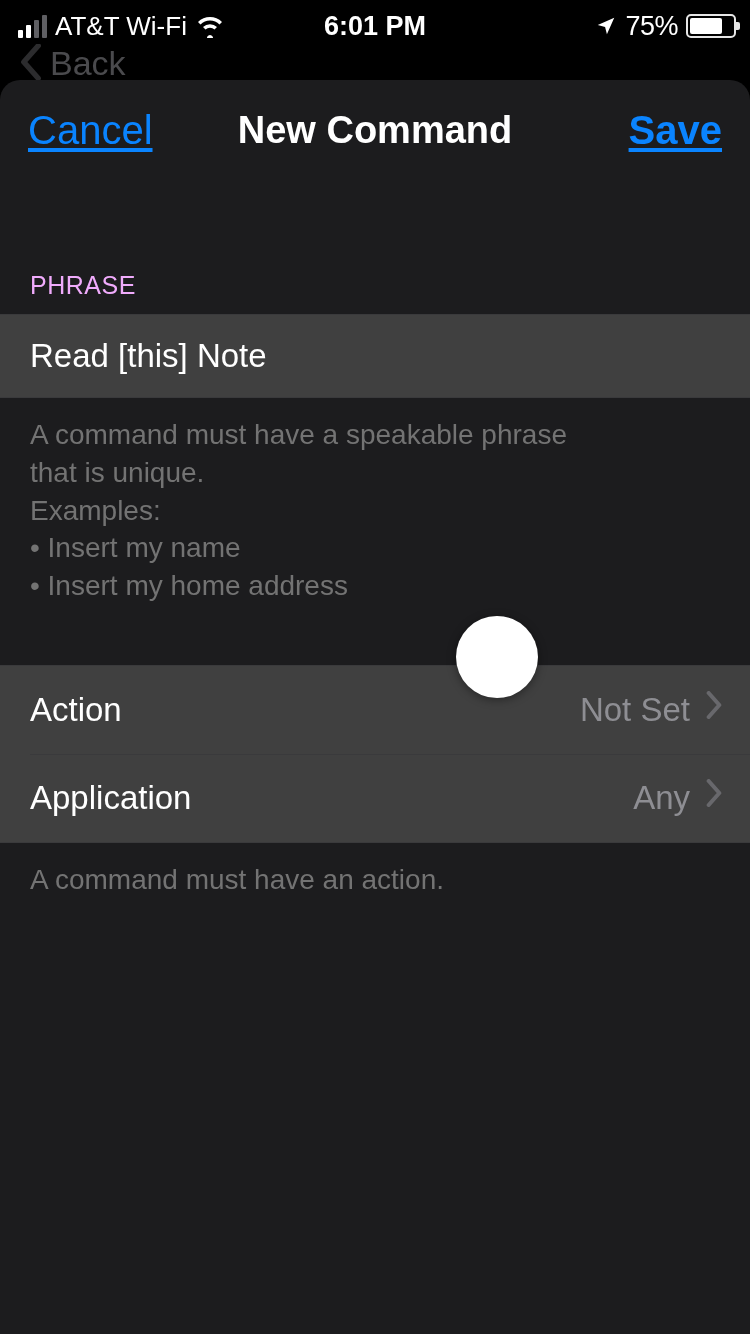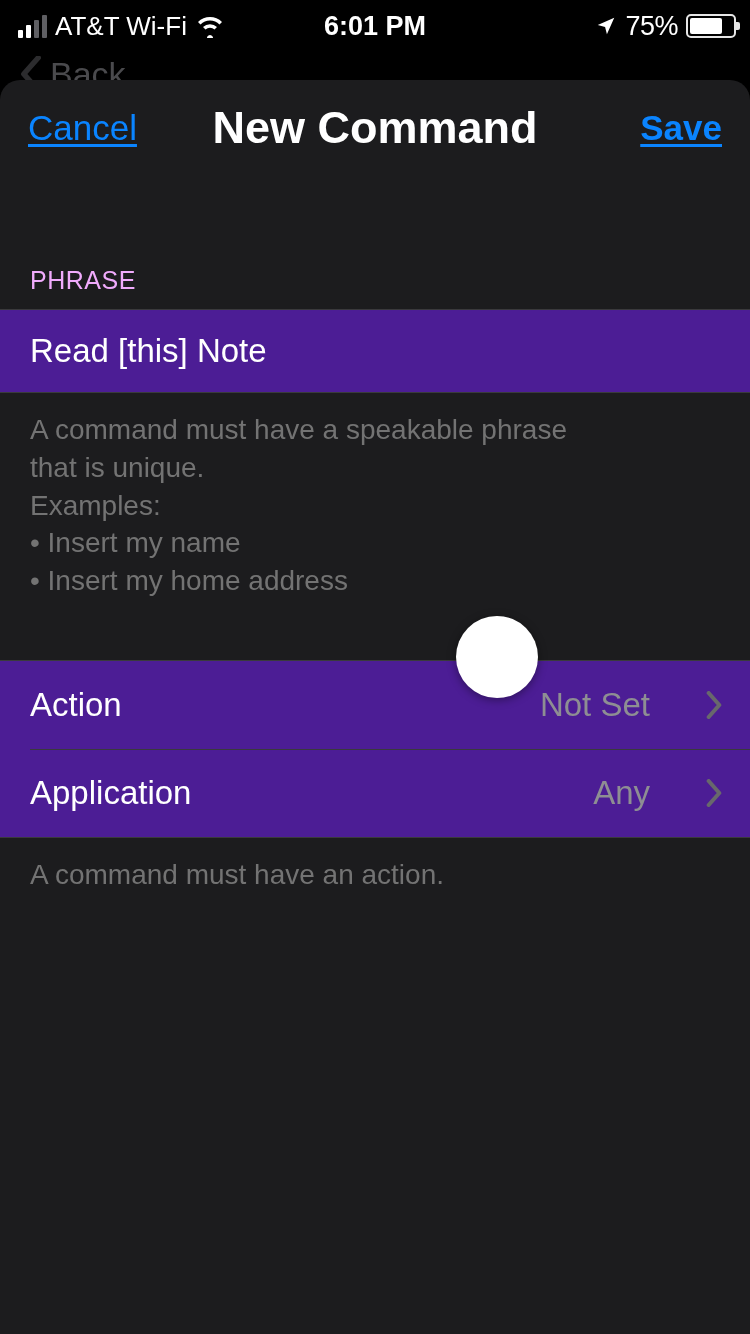--- a/index.html
+++ b/index.html
@@ -88,21 +88,20 @@
     }
 
     
     .bg-nav {
       position: absolute;
       top: 44px;
       left: 0;
       width: 100%;
       height: 60px;
       display: flex;
-      align-items: center;
       padding: 0 20px;
       color: #4e4e52;
     }
     .bg-nav .back-chevron svg { display:block; opacity:0.6;}
     .bg-nav .back-label {
       font-size: 34px;
       font-weight: 400;
       margin-left: 8px;
       color: #4a4a4d;
     }
@@ -128,49 +127,49 @@
       overflow: hidden;
     }
     .modal-header {
       display: flex;
       align-items: center;
       justify-content: space-between;
       padding: 28px 28px 28px 28px;
     }
     .modal-header .btn-link {
       color: #0a84ff;
-      font-size: 35px;
+      font-size: 40px;
       text-decoration: underline;
       text-underline-offset: 4px;
       background: none;
       border: none;
       cursor: pointer;
       font-family: inherit;
     }
     .modal-title {
       color: #fff;
-      font-size: 45px;
+      font-size: 38px;
       font-weight: 600;
       position: absolute;
       left: 50%;
       transform: translateX(-50%);
     }
     .btn-link.save { font-weight: 600; }
 
     .section-header {
       color: #f0abfc;
       font-size: 25px;
       font-weight: 400;
       letter-spacing: 0.5px;
       padding: 0 30px 14px;
       margin-top: 90px;
     }
 
     .cell-group {
-      background: #4c1d95;
+      background: #404040;
       border-top: 1px solid #3a3a3c;
       border-bottom: 1px solid #3a3a3c;
     }
     .cell {
       display: flex;
       align-items: center;
       justify-content: space-between;
       min-height: 88px;
       padding: 0 28px 0 30px;
       position: relative;
@@ -211,23 +210,21 @@
     .footer-note {
       color: #737373;
       font-size: 28px;
       padding: 18px 30px;
       line-height: 1.35;
       max-width: 640px;
     }
 
     .cell-right-wrap {
       display:flex;
-      align-items:center;
       position:relative;
-      gap:40px;
     }
 
     .assistive-touch {
       width: 82px;
       height: 82px;
       border-radius: 50%;
       background: #ffffff;
       position: absolute;
       left: 456px;
       top: 536px;

